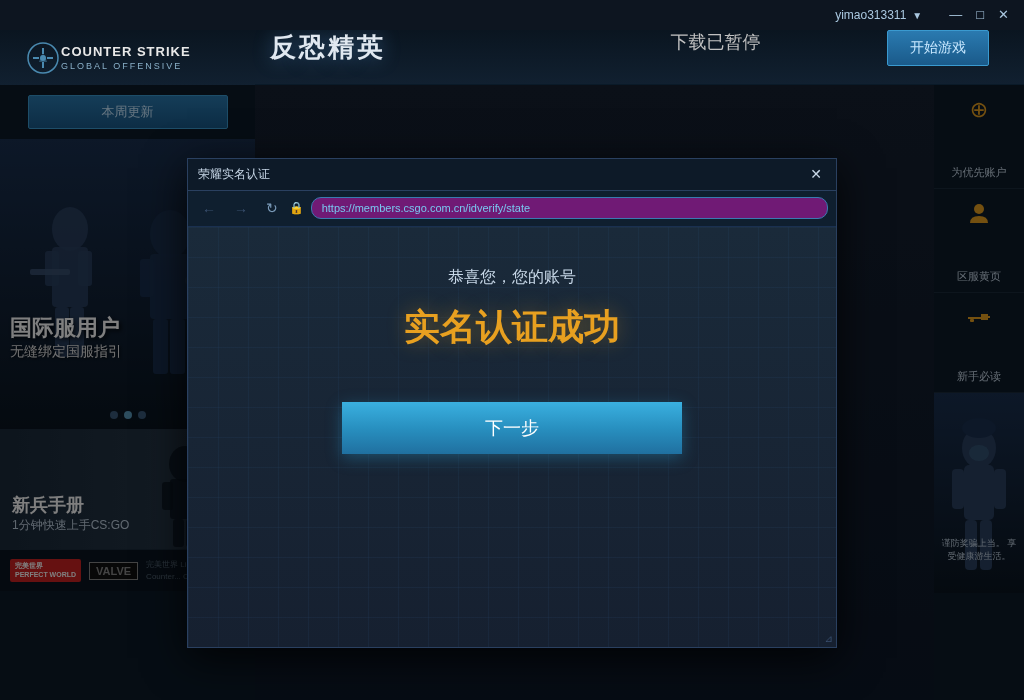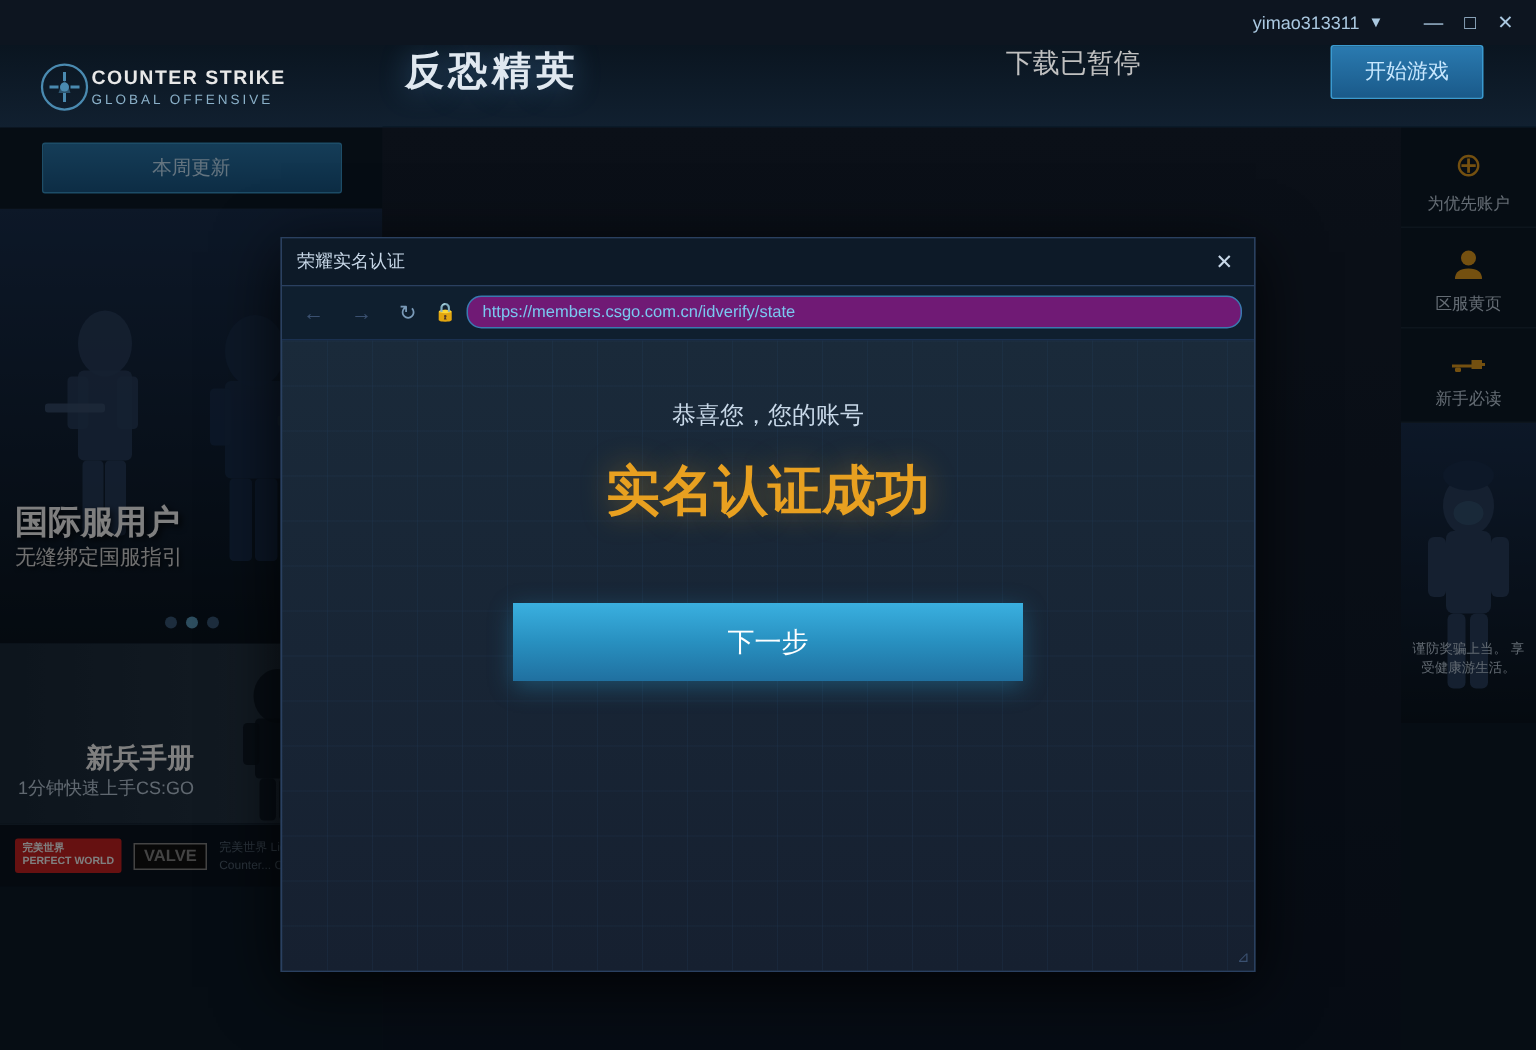--- a/index.html
+++ b/index.html
@@ -170,21 +170,21 @@
       overflow: hidden;
     }
     .banner-bg {
       width: 100%;
       height: 100%;
       background: linear-gradient(135deg, #0a1520 0%, #1a3050 50%, #0a1520 100%);
       position: relative;
     }
     .banner-text-overlay {
       position: absolute;
-      bottom: 48px;
+      bottom: 68px;
       left: 10px;
       right: 0;
     }
     .banner-main-text {
       color: #ffffff;
       font-size: 22px;
       font-weight: bold;
       text-shadow: 2px 2px 4px rgba(0,0,0,0.8);
       line-height: 1.3;
     }
@@ -217,21 +217,20 @@
     }
     .manual-text-overlay {
       position: absolute;
       bottom: 15px;
       left: 12px;
     }
     .manual-title {
       color: #ffffff;
       font-size: 18px;
       font-weight: bold;
-      text-align: right;
     }
     .manual-subtitle {
       color: #c0d0e0;
       font-size: 12px;
     }
 
     .footer-logos {
       height: 42px;
       background: #0a1520;
       display: flex;
@@ -290,20 +289,21 @@
       cursor: pointer;
     }
     .sidebar-icon {
       font-size: 22px;
       color: #e8a020;
     }
     .sidebar-label {
       color: #c8d8e8;
       font-size: 11px;
       text-align: left;
+      margin-top: 37px;
     }
     .sidebar-image-item {
       height: 200px;
       overflow: hidden;
       position: relative;
       cursor: pointer;
     }
     .sidebar-image-bg {
       width: 100%;
       height: 100%;

